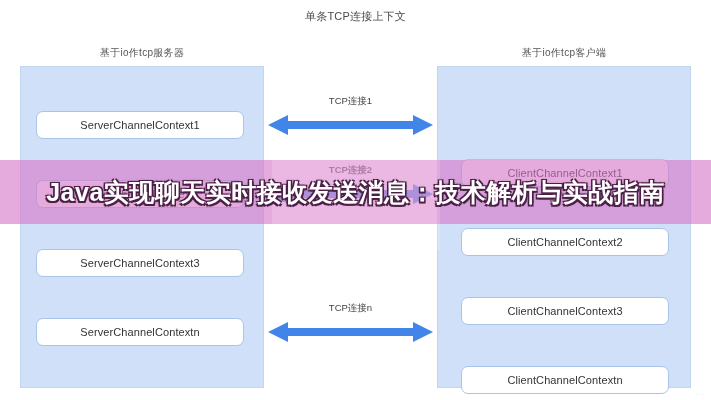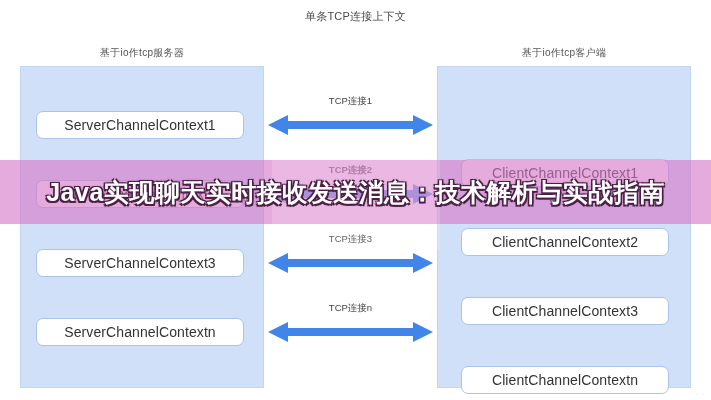--- a/index.html
+++ b/index.html
@@ -60,21 +60,21 @@
   .ctx-box {
     position: absolute;
     height: 28px;
     background: #ffffff;
     border: 1px solid #a9c4e8;
     border-radius: 7px;
     box-sizing: border-box;
     display: flex;
     align-items: center;
     justify-content: center;
-    font-size: 14px;
+    font-size: 11px;
     color: #333333;
     letter-spacing: 0.1px;
     white-space: nowrap;
   }
   .ctx-box.left  { left: 36px;  width: 208px; }
   .ctx-box.right { left: 461px; width: 208px; margin-top: 48px; }
 
   .row1 { top: 111px; }
   .row2 { top: 180px; }
   .row3 { top: 249px; }
@@ -182,26 +182,20 @@
   <div class="ctx-box right row2">ClientChannelContext2</div>
   <div class="arrow-wrap row2">
     <div class="arrow-label">TCP连接2</div>
     <svg class="arrow-svg" viewBox="0 0 165 20">
       <polygon points="0,10 20,0 20,6 145,6 145,0 165,10 145,20 145,14 20,14 20,20" fill="#4285e8"></polygon>
     </svg>
   </div>
 
   <div class="ctx-box left row3">ServerChannelContext3</div>
   <div class="ctx-box right row3">ClientChannelContext3</div>
-  <div class="arrow-wrap row3">
-    <div class="arrow-label">TCP连接3</div>
-    <svg class="arrow-svg" viewBox="0 0 165 20">
-      <polygon points="0,10 20,0 20,6 145,6 145,0 165,10 145,20 145,14 20,14 20,20" fill="#4285e8"></polygon>
-    </svg>
-  </div>
 
   <div class="ctx-box right row4">ClientChannelContextn</div>
   <div class="ctx-box left row4">ServerChannelContextn</div>
   <div class="arrow-wrap row4">
     <div class="arrow-label">TCP连接n</div>
     <svg class="arrow-svg" viewBox="0 0 165 20">
       <polygon points="0,10 20,0 20,6 145,6 145,0 165,10 145,20 145,14 20,14 20,20" fill="#4285e8"></polygon>
     </svg>
   </div>
 

